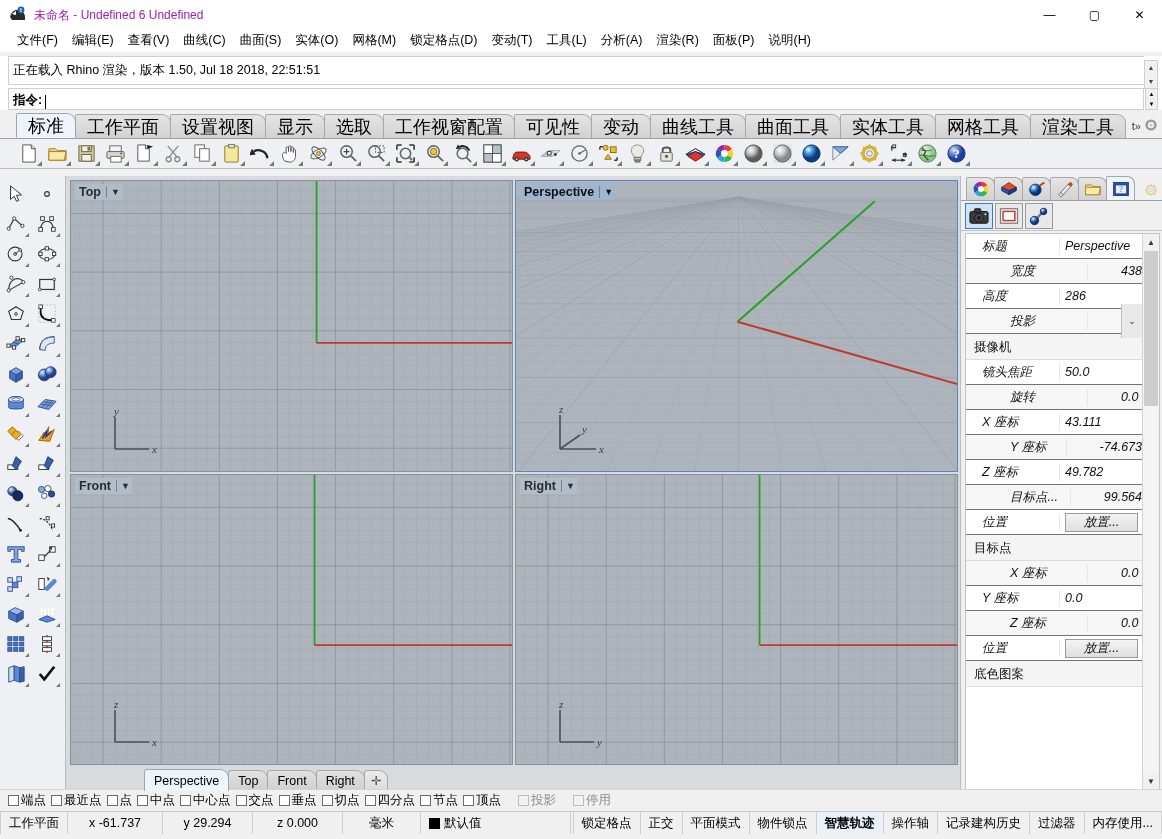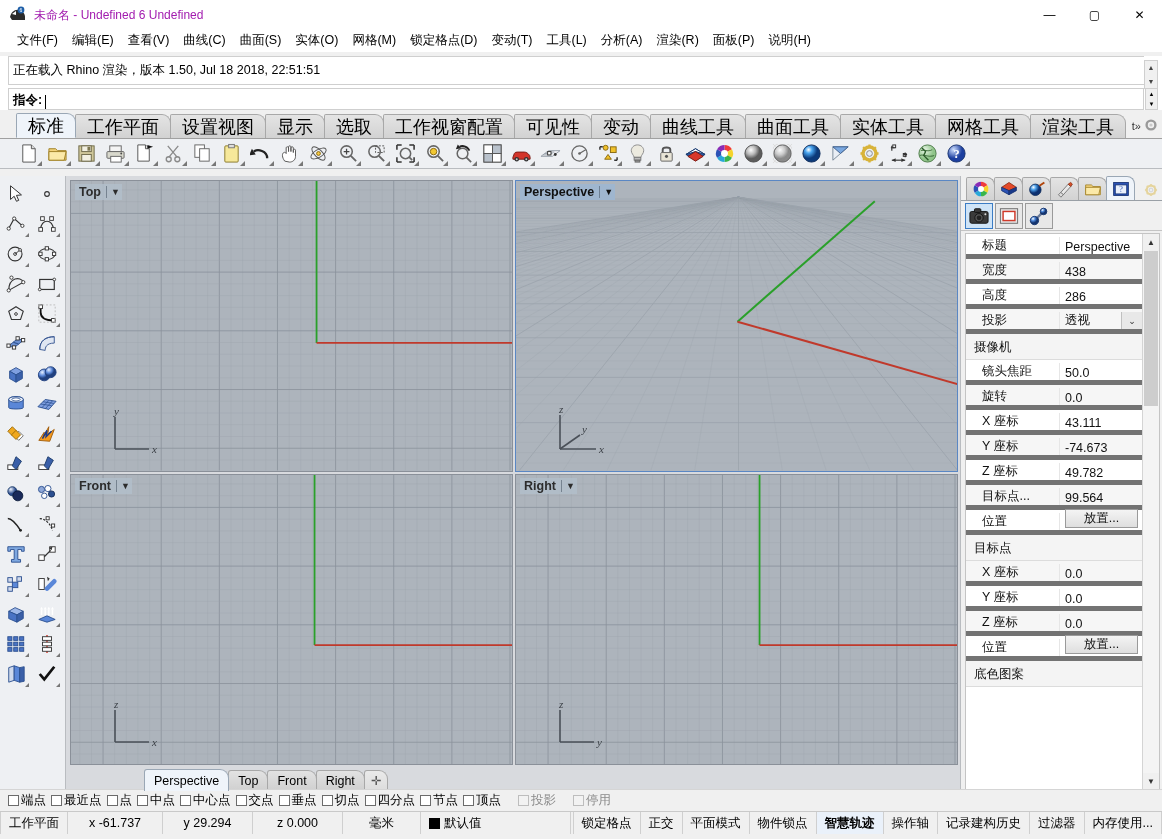--- a/index.html
+++ b/index.html
@@ -166,22 +166,22 @@
   .sbtn.active { border:1px solid #3b7cc4; background:#cfe4f7; }
   .sbtn.framed { border:1px solid #9a9a9a; background:#e8e8e8; }
 
   .props-wrap { flex:1; display:flex; overflow:hidden; background:#fff; border:1px solid #c4c4c4;
                 margin:2px 2px 2px 4px; }
   .props { flex:1; overflow:hidden; }
   .prop-head {
     height:26px; line-height:26px; padding-left:8px; font-size:12.5px; color:#111;
     background:#f4f4f4; border-bottom:1px solid #dcdcdc;
   }
-  .prop-row { height:25px; display:flex; border-bottom:5px solid #737373; align-items:flex-end; }
-  .prop-row.alt { background:#f6f6f6; }
+  .prop-row { height:25px; display:flex; border-bottom:1px solid #737373; align-items:center;font-style:italic; }
+  .prop-row.alt { background:#f6f6f6;gap:28px; }
   .prop-gutter { width:12px; border-right:1px solid #ededed; flex:0 0 auto; }
   .prop-label { width:82px; font-size:12.5px; color:#111; display:flex; align-items:center;
                 padding-left:4px; border-right:1px solid #e6e6e6; }
   .prop-val { flex:1; font-size:12.5px; color:#111; display:flex; align-items:center;
               padding-left:5px; position:relative; }
   .prop-val .combo-arrow {
     position:absolute; right:0; top:0; bottom:0; width:21px; background:#e8e8e8;
     border-left:1px solid #c0c0c0; display:flex; align-items:center; justify-content:center;
     font-size:9px; color:#333;
   }

